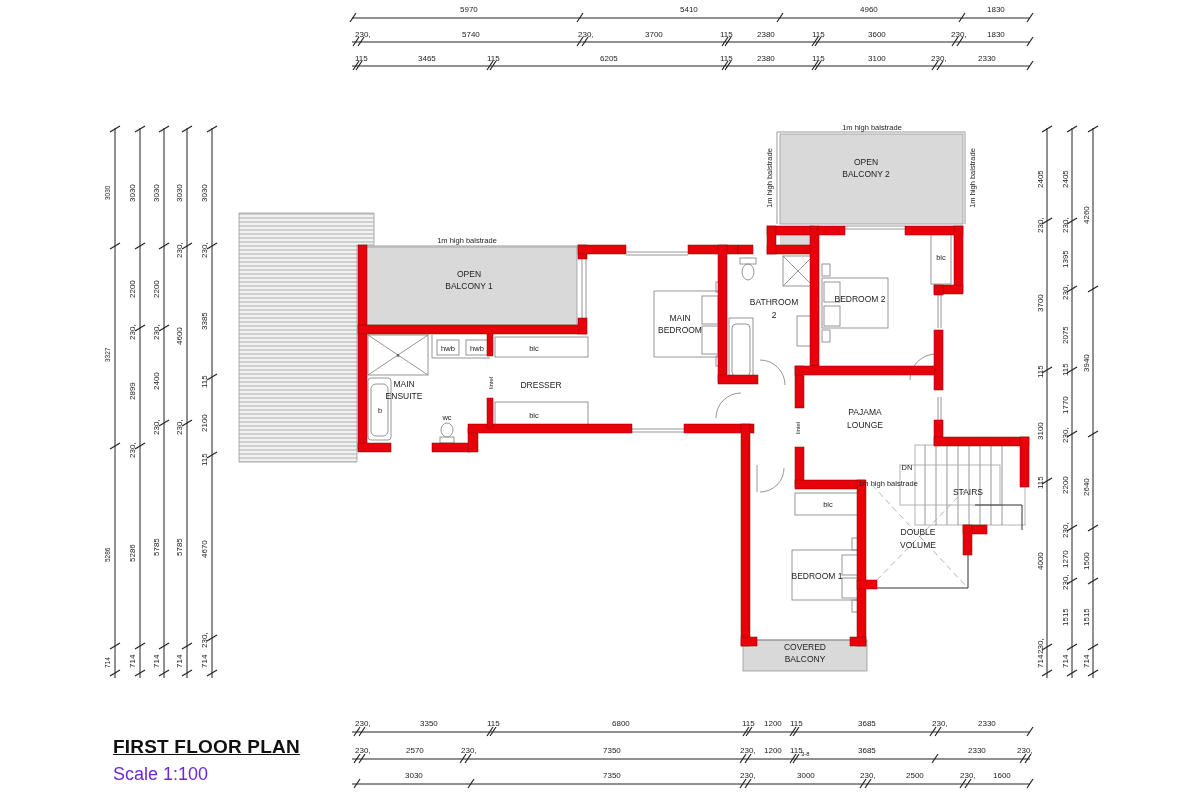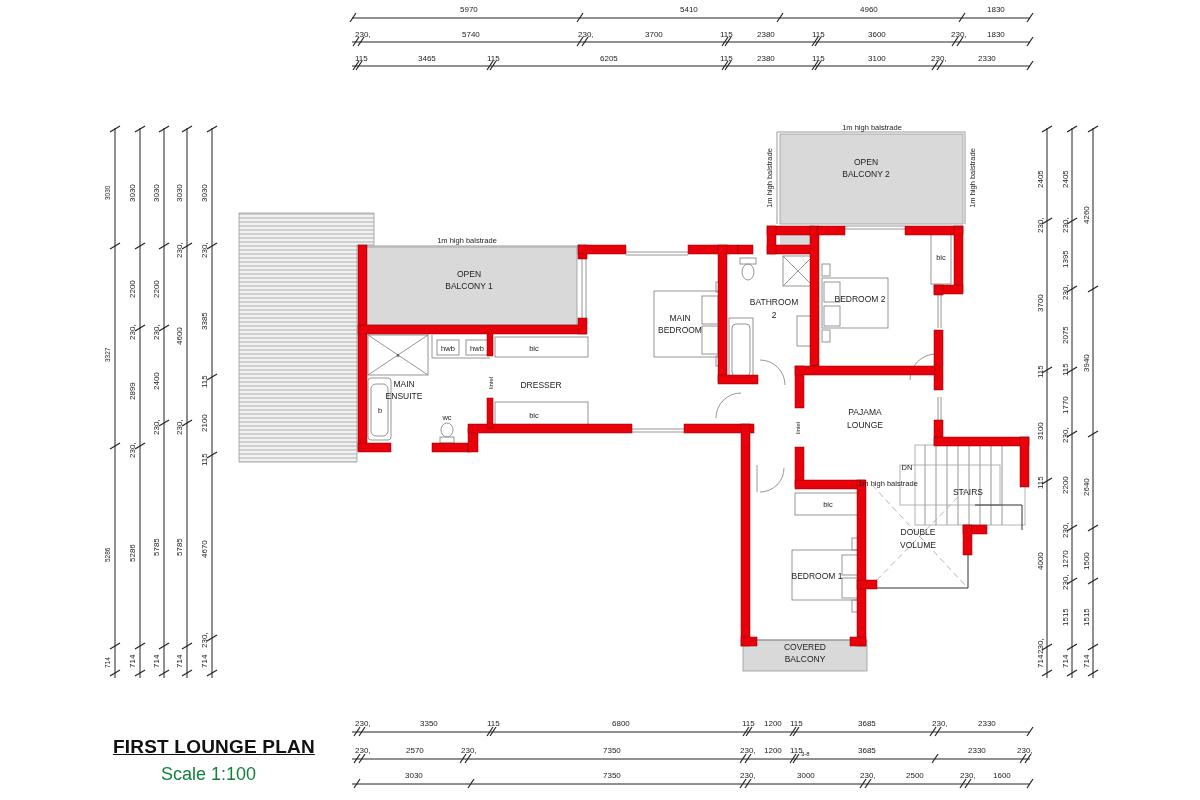--- a/index.html
+++ b/index.html
@@ -2,21 +2,21 @@
 <html><head>
 <meta charset="utf-8">
 <style>
   html,body{margin:0;padding:0;background:#ffffff;}
   body{width:1200px;height:800px;position:relative;overflow:hidden;font-family:"DejaVu Sans","Liberation Sans",sans-serif;}
   svg{position:absolute;left:0;top:0;}
   .dimtxt{font-family:"Liberation Sans","DejaVu Sans",sans-serif;font-size:8px;fill:#222;}
   .lbl{font-family:"Liberation Sans","DejaVu Sans",sans-serif;font-size:8.5px;fill:#222;text-anchor:middle;}
   .small{font-family:"Liberation Sans","DejaVu Sans",sans-serif;font-size:7.5px;fill:#222;text-anchor:middle;}
   .title{position:absolute;left:113px;top:736px;font-family:"Liberation Sans","DejaVu Sans",sans-serif;font-weight:bold;font-size:19px;color:#111;text-decoration:underline;letter-spacing:0.2px;}
-  .scale{position:absolute;left:113px;top:764px;font-family:"Liberation Sans","DejaVu Sans",sans-serif;font-size:18px;color:#15803d;margin-left:48px;}
+  .scale{position:absolute;left:113px;top:764px;font-family:"Liberation Sans","DejaVu Sans",sans-serif;font-size:18px;color:#6d28d9;}
 </style>
 </head>
 <body>
 
 <svg width="1200" height="800" viewBox="0 0 1200 800">
   <defs>
     <pattern id="hatch" width="6" height="4" patternUnits="userSpaceOnUse">
       <rect width="6" height="4" fill="#f2f2f2"></rect>
       <line x1="0" y1="2" x2="6" y2="2" stroke="#9a9a9a" stroke-width="0.8"></line>
     </pattern>
@@ -503,14 +503,14 @@
 
   <g>
     <text class="small" x="467" y="243">1m high balstrade</text>
     <text class="small" x="872" y="130">1m high balstrade</text>
     <text class="small" transform="translate(772,178) rotate(-90)">1m high balstrade</text>
     <text class="small" transform="translate(975,178) rotate(-90)">1m high balstrade</text>
     <text class="small" x="888" y="486">1m high balstrade</text>
   </g>
 </svg>
 
-<div class="title">FIRST LOUNGE PLAN</div>
+<div class="title">FIRST FLOOR PLAN</div>
 <div class="scale">Scale 1:100</div>
 
 </body></html>

